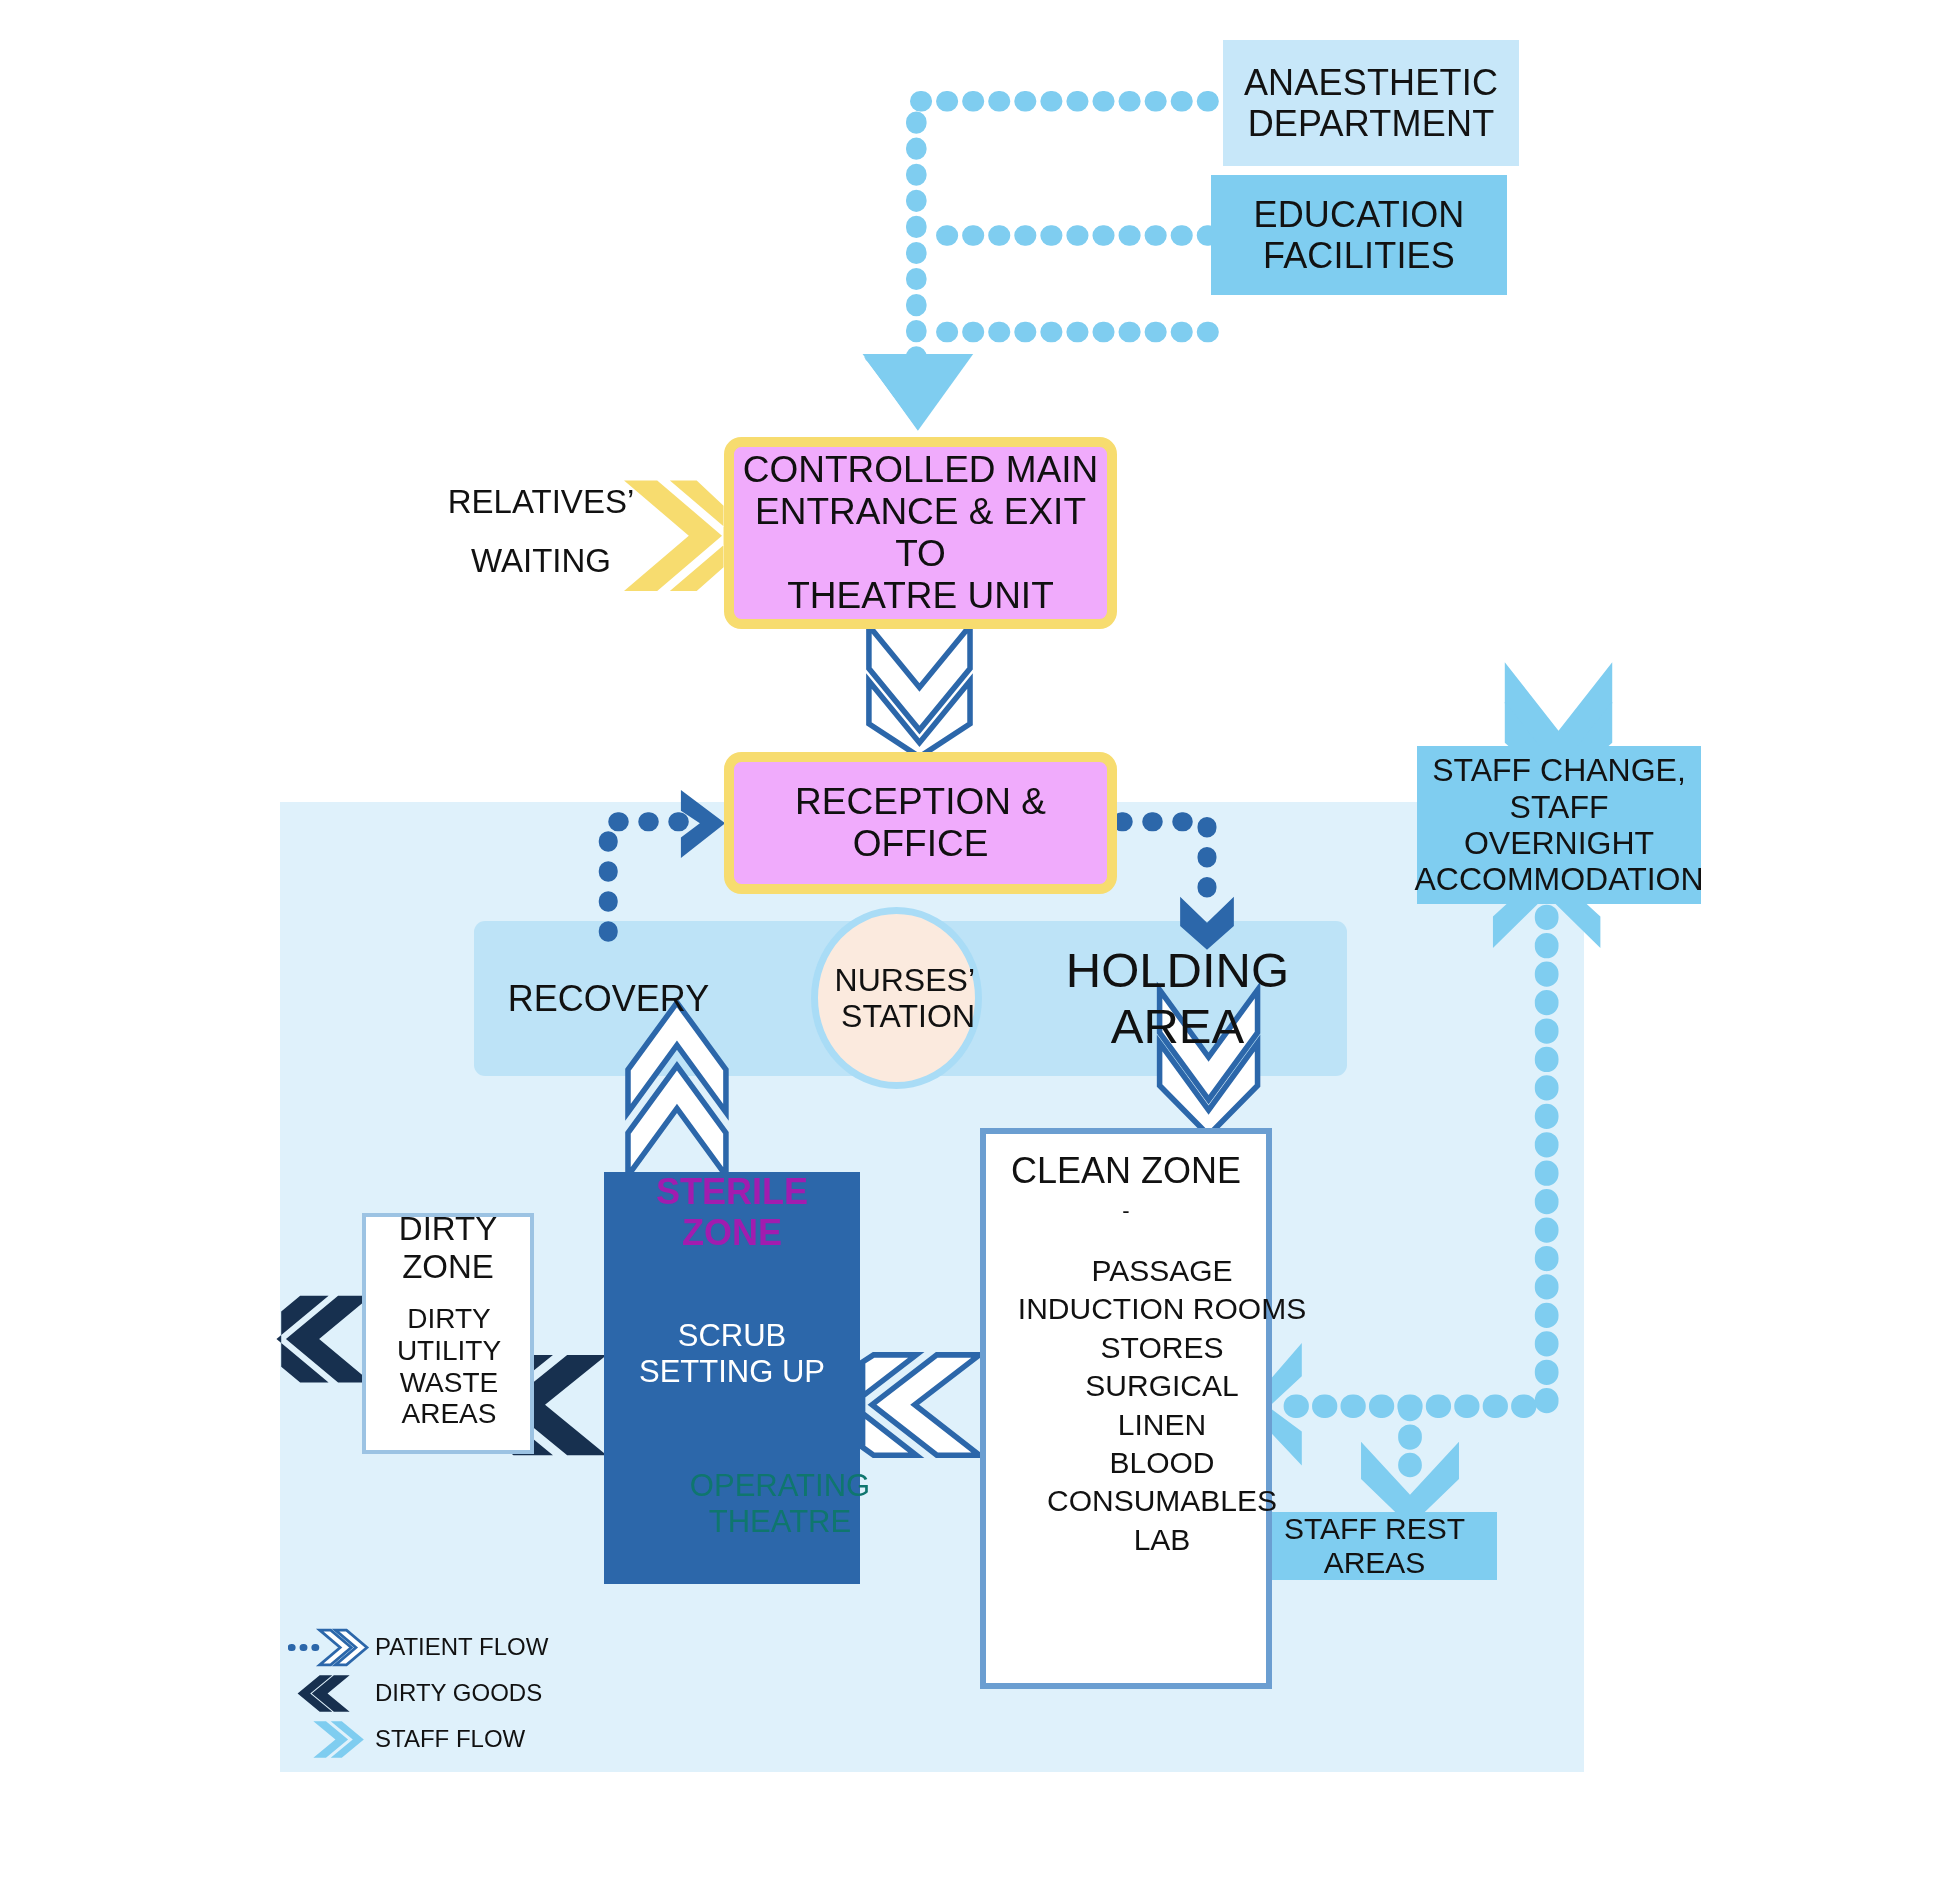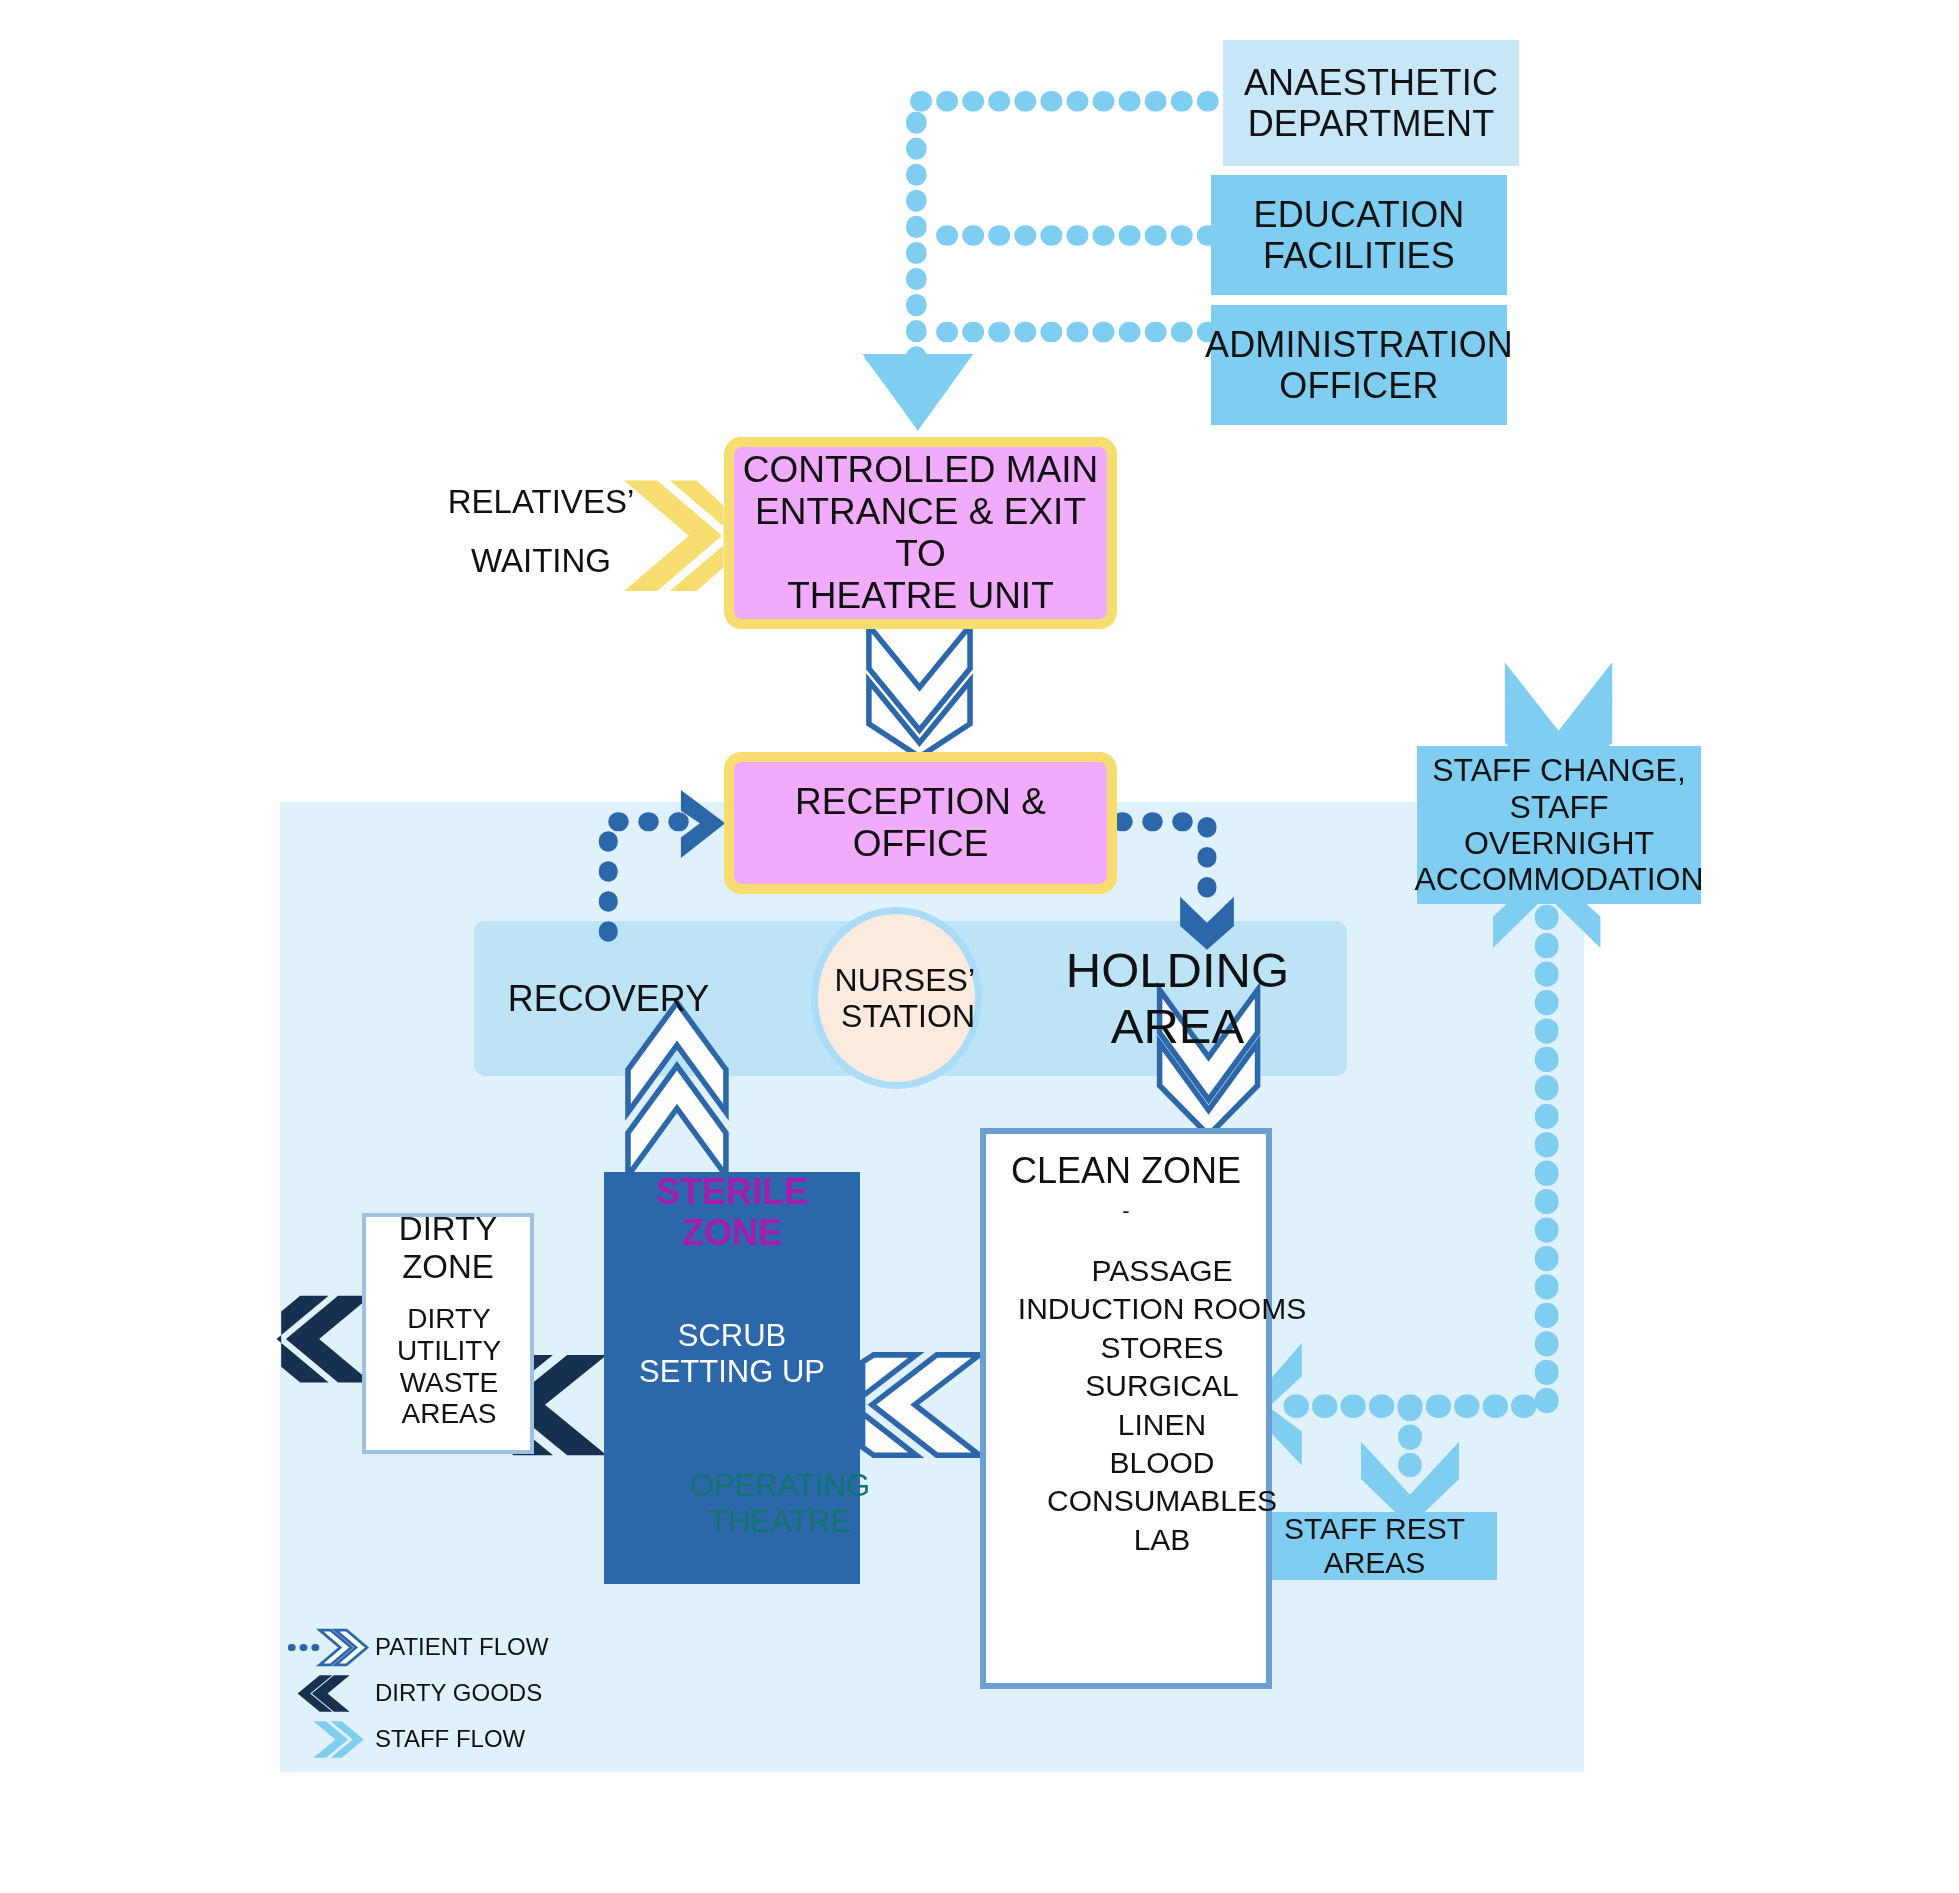--- a/index.html
+++ b/index.html
@@ -165,26 +165,20 @@
   <div class="abs ctext topbox" id="box-anaesthetic">
     <div>
       <div>ANAESTHETIC</div>
       <div>DEPARTMENT</div>
     </div>
   </div>
   <div class="abs ctext topbox" id="box-education">
     <div>
       <div>EDUCATION</div>
       <div>FACILITIES</div>
-    </div>
-  </div>
-  <div class="abs ctext topbox" id="box-admin">
-    <div>
-      <div>ADMINISTRATION</div>
-      <div>OFFICER</div>
     </div>
   </div>
 
   <div class="abs ctext" id="lbl-relatives">
     <div>RELATIVES’</div>
     <div>WAITING</div>
   </div>
 
   <div class="abs ctext yellowbox" id="box-entrance">
     <div>

